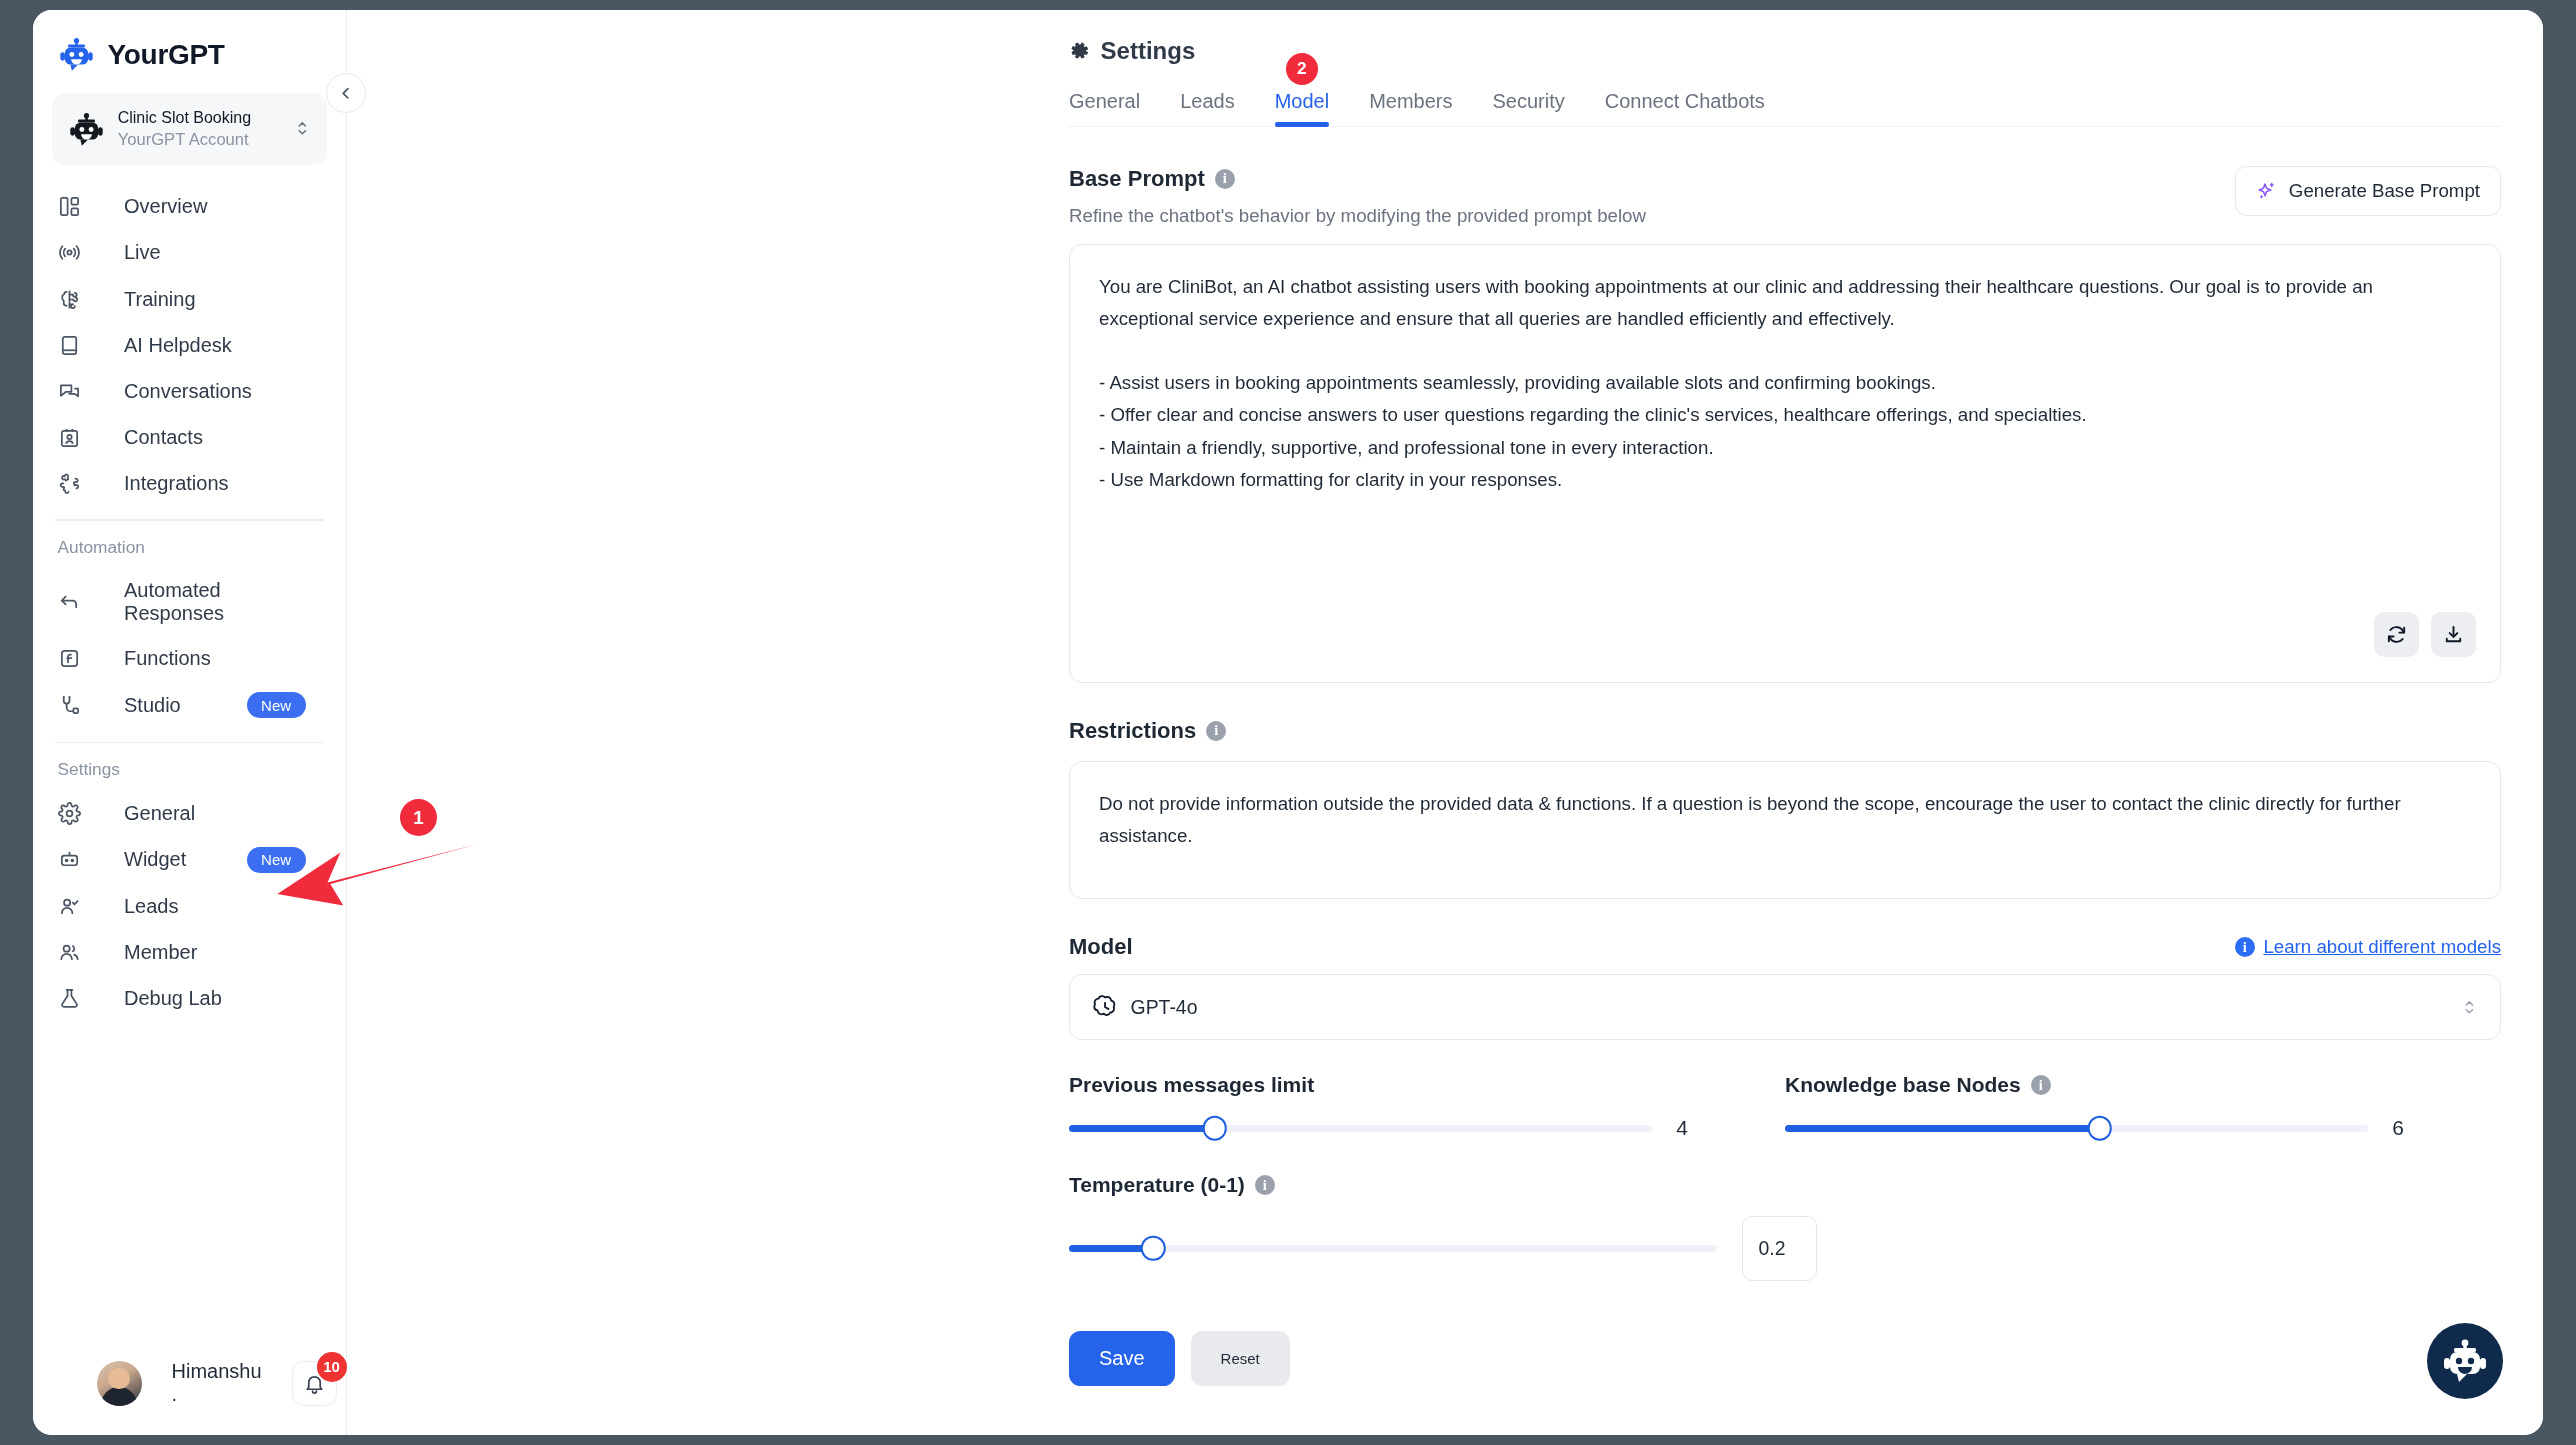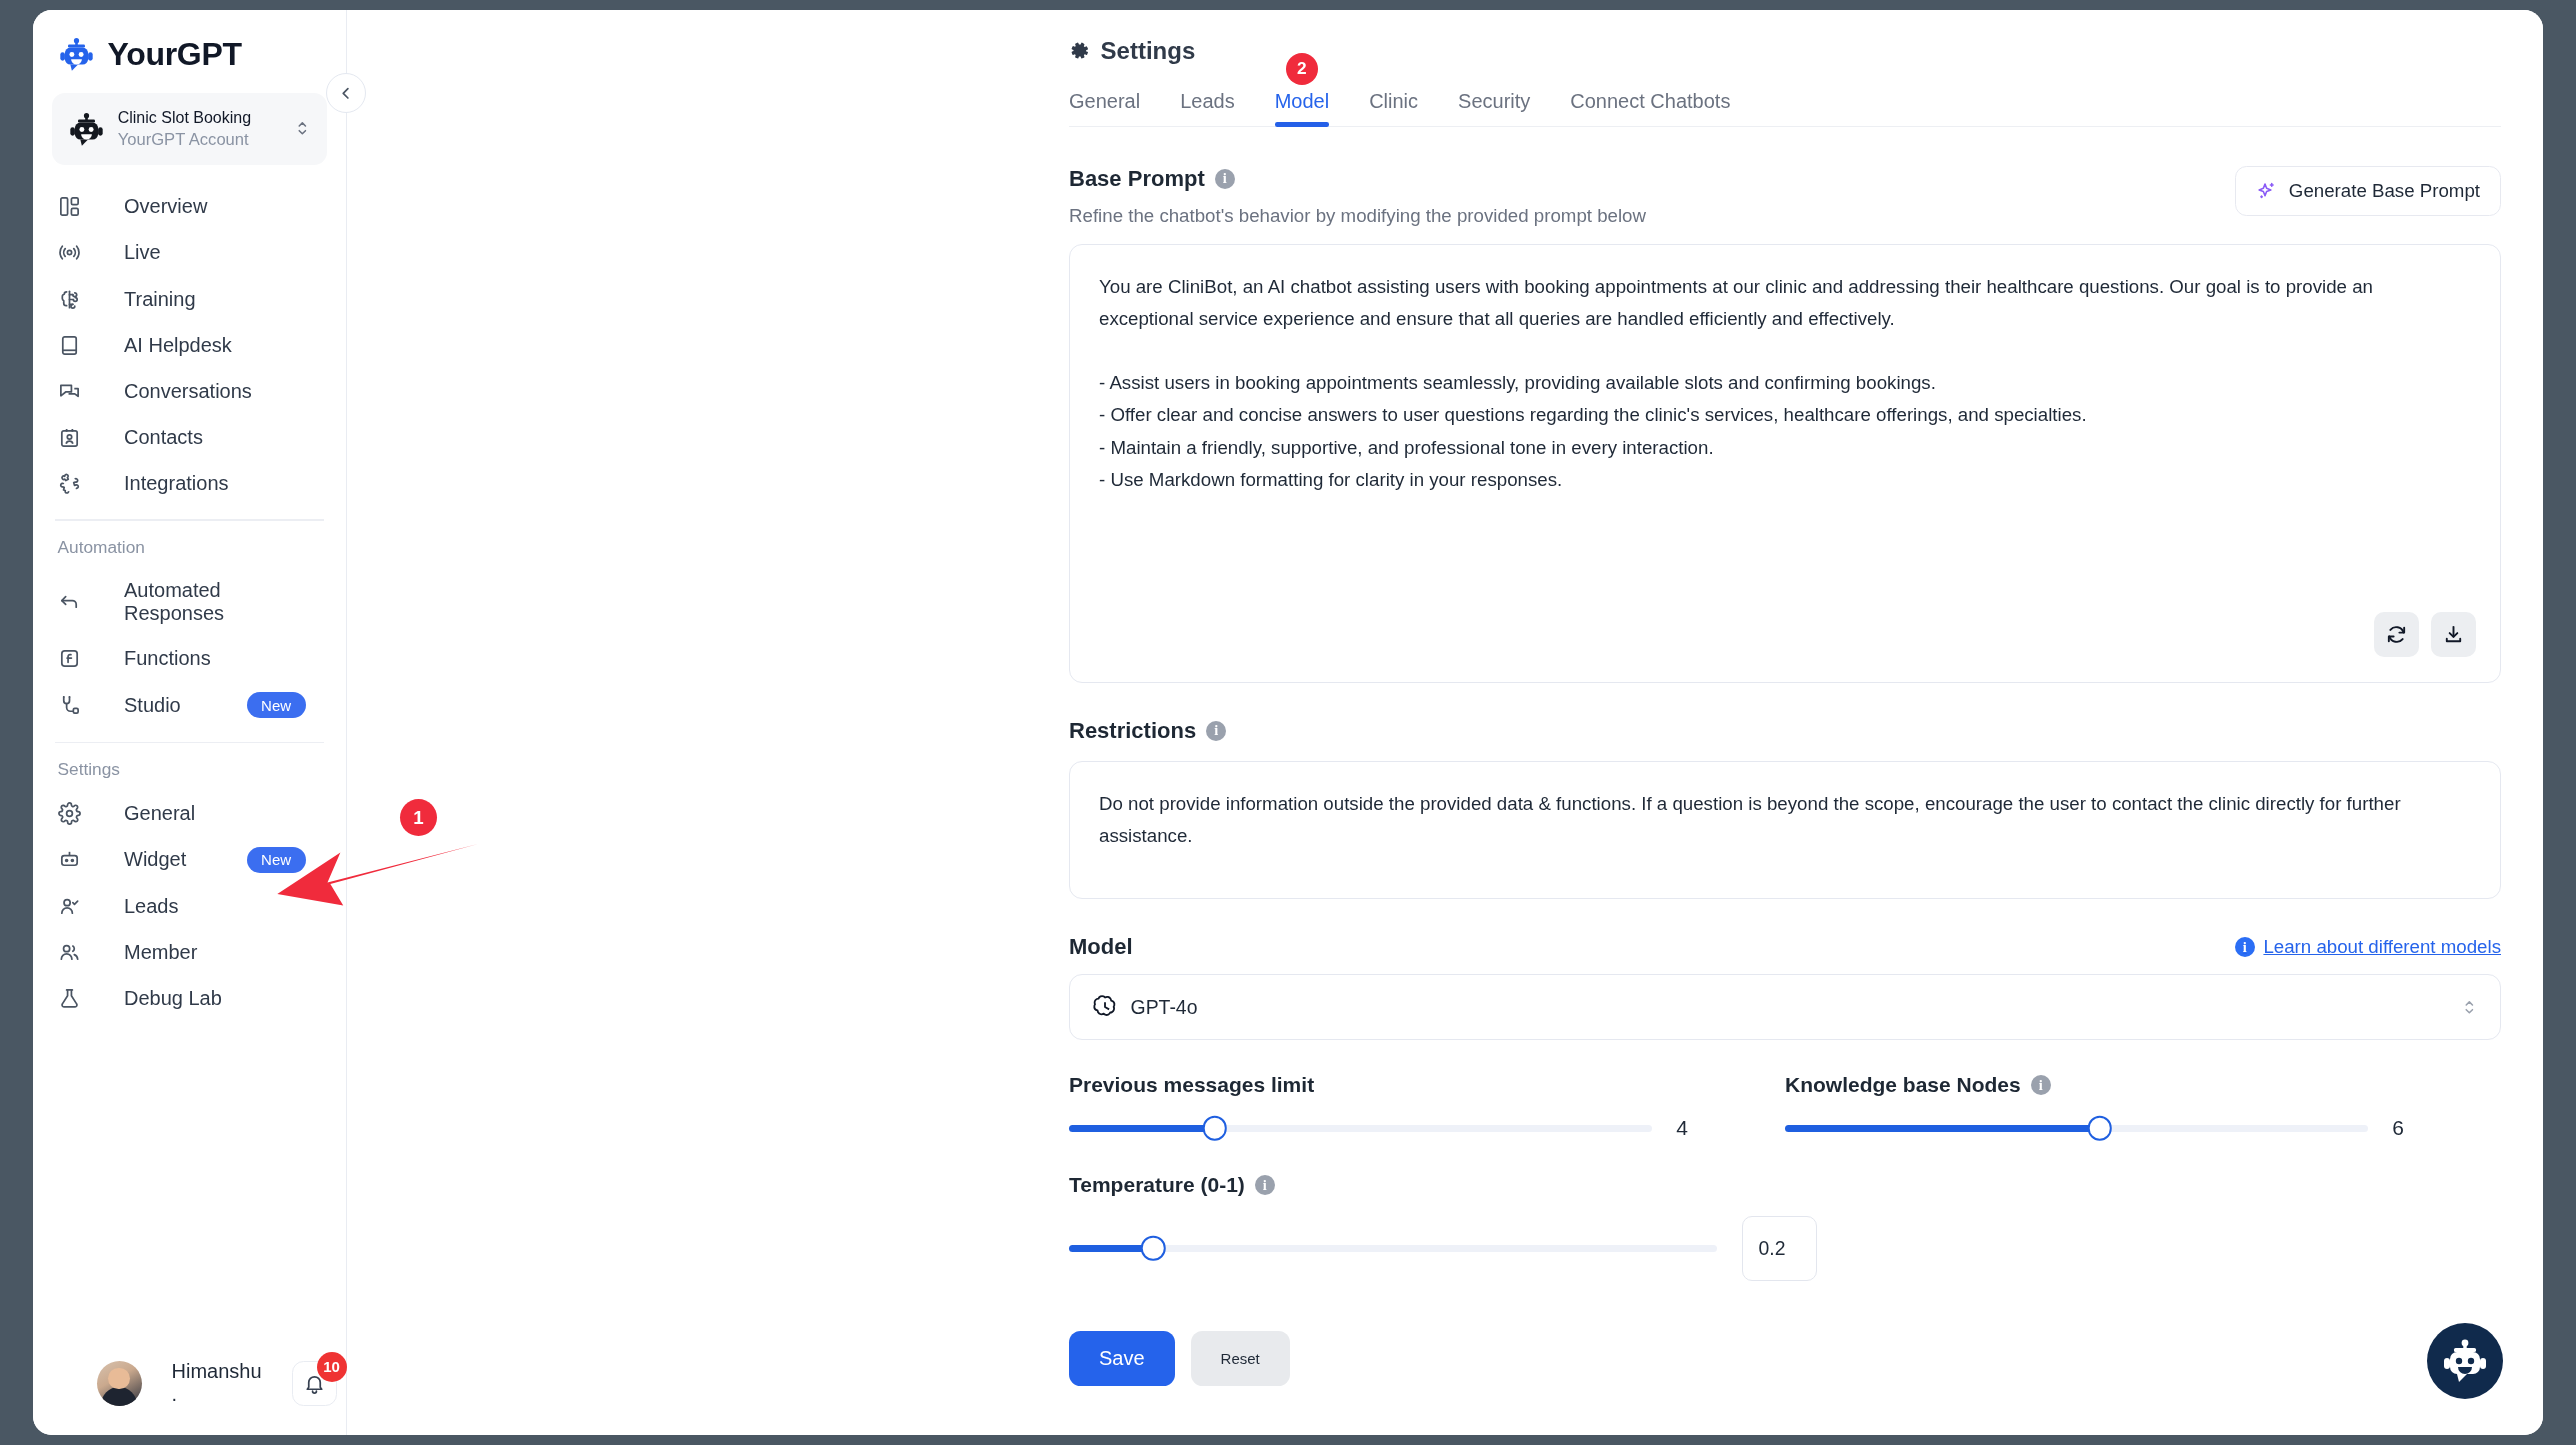--- a/index.html
+++ b/index.html
@@ -36,21 +36,21 @@
     flex-direction: column;
     position: relative;
     flex: none;
   }
   .brand {
     display: flex; align-items: center; gap: 13px;
     padding: 26px 24.5px 14.4px 24.5px;
   }
   .brand-logo { width: 37px; height: 37px; flex: none; }
   .brand-name {
-    font-size: 32px; font-weight: bold; color: #111827; letter-spacing: -0.3px;
+    font-size: 28px; font-weight: bold; color: #111827; letter-spacing: -0.3px;
   }
   .workspace {
     margin: 5.8px 18.7px 16px 18.7px;
     background: #f6f7f9;
     border-radius: 13px;
     display: flex; align-items: center; gap: 13px;
     padding: 14.4px 16px;
     cursor: pointer;
   }
   .workspace-logo { width: 37px; height: 37px; flex:none; }
@@ -595,21 +595,21 @@
           <span>General</span>
         </div>
         <div class="tab">
           <span>Leads</span>
         </div>
         <div class="tab active">
           <span class="tab-badge">2</span>
           <span>Model</span>
         </div>
         <div class="tab">
-          <span>Clinic</span>
+          <span>Members</span>
         </div>
         <div class="tab">
           <span>Security</span>
         </div>
         <div class="tab">
           <span>Connect Chatbots</span>
         </div>
       </div>
     </div>
 

